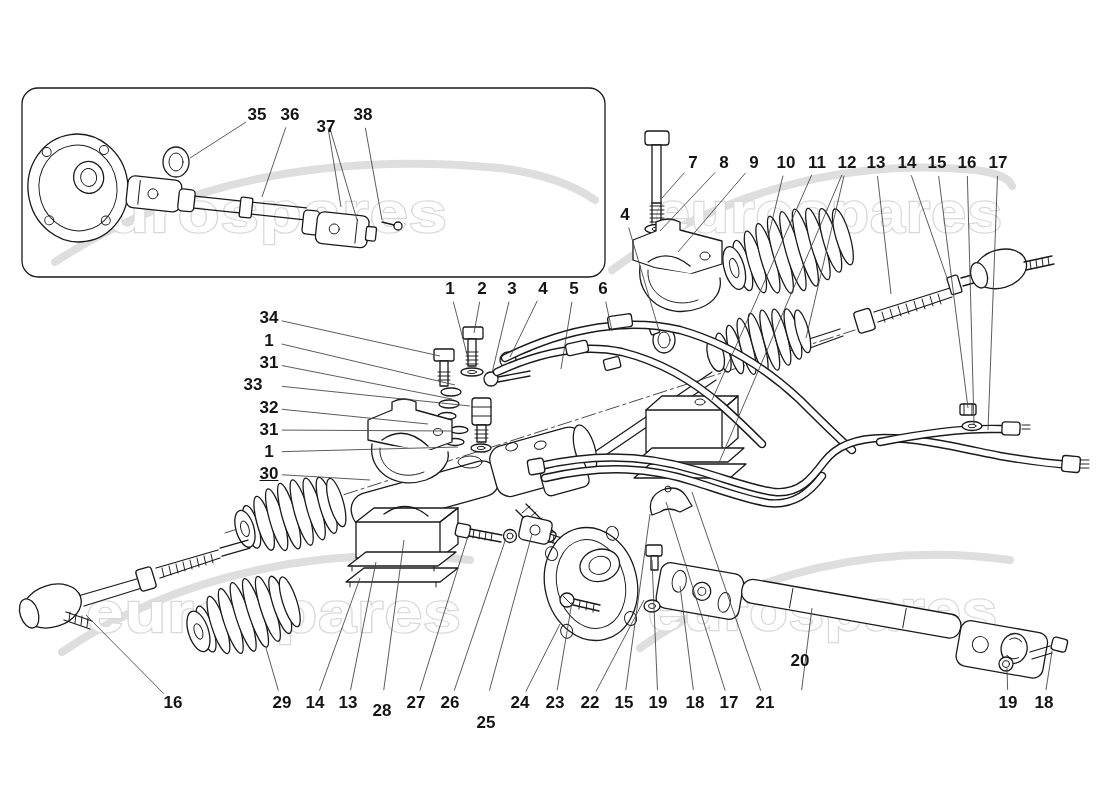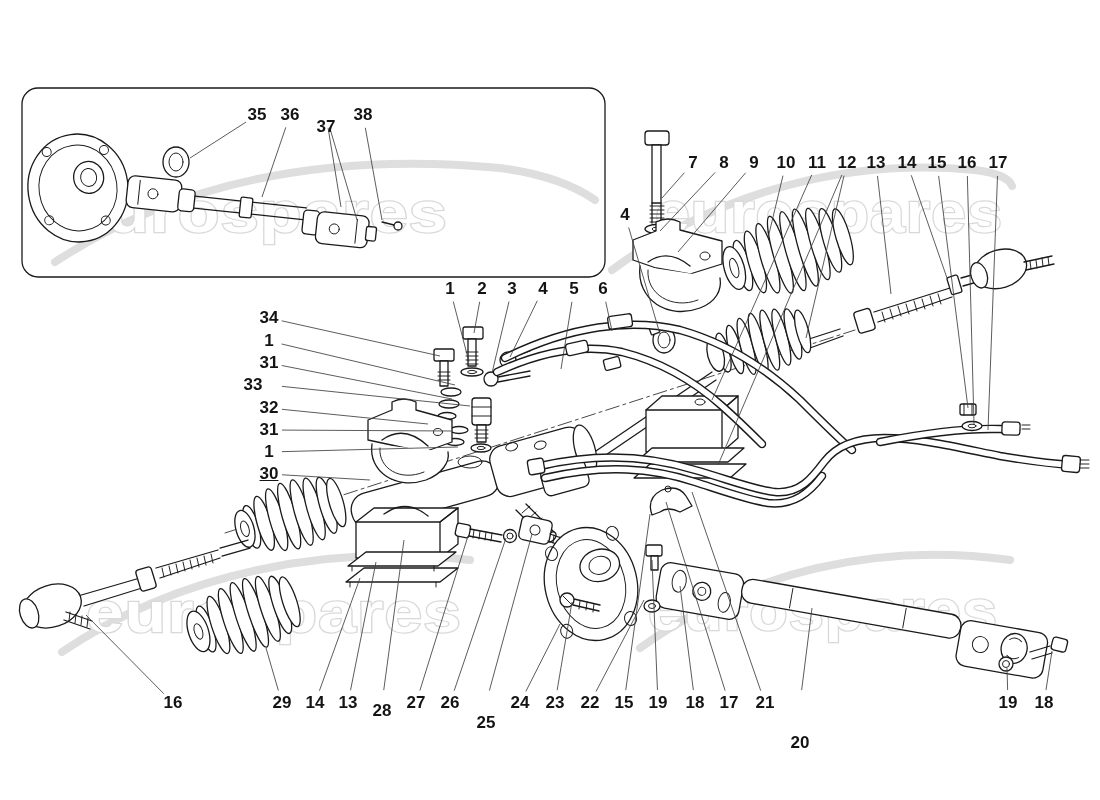--- a/index.html
+++ b/index.html
@@ -438,18 +438,18 @@
       <div class="lbl" style="left: 450px; top: 703px;">26</div>
       <div class="lbl" style="left: 486px; top: 703px; margin-top: 20px;">25</div>
       <div class="lbl" style="left: 520px; top: 703px;">24</div>
       <div class="lbl" style="left: 555px; top: 703px;">23</div>
       <div class="lbl" style="left: 590px; top: 703px;">22</div>
       <div class="lbl" style="left: 624px; top: 703px;">15</div>
       <div class="lbl" style="left: 658px; top: 703px;">19</div>
       <div class="lbl" style="left: 695px; top: 703px;">18</div>
       <div class="lbl" style="left: 729px; top: 703px;">17</div>
       <div class="lbl" style="left: 765px; top: 703px;">21</div>
-      <div class="lbl" style="left: 800px; top: 743px; text-align: center;">20</div>
+      <div class="lbl" style="left: 800px; top: 661px; text-align: center;">20</div>
       <div class="lbl" style="left: 1008px; top: 703px;">19</div>
       <div class="lbl" style="left: 1044px; top: 703px;">18</div>
     </div>
 
 </div>
 
 </body></html>

